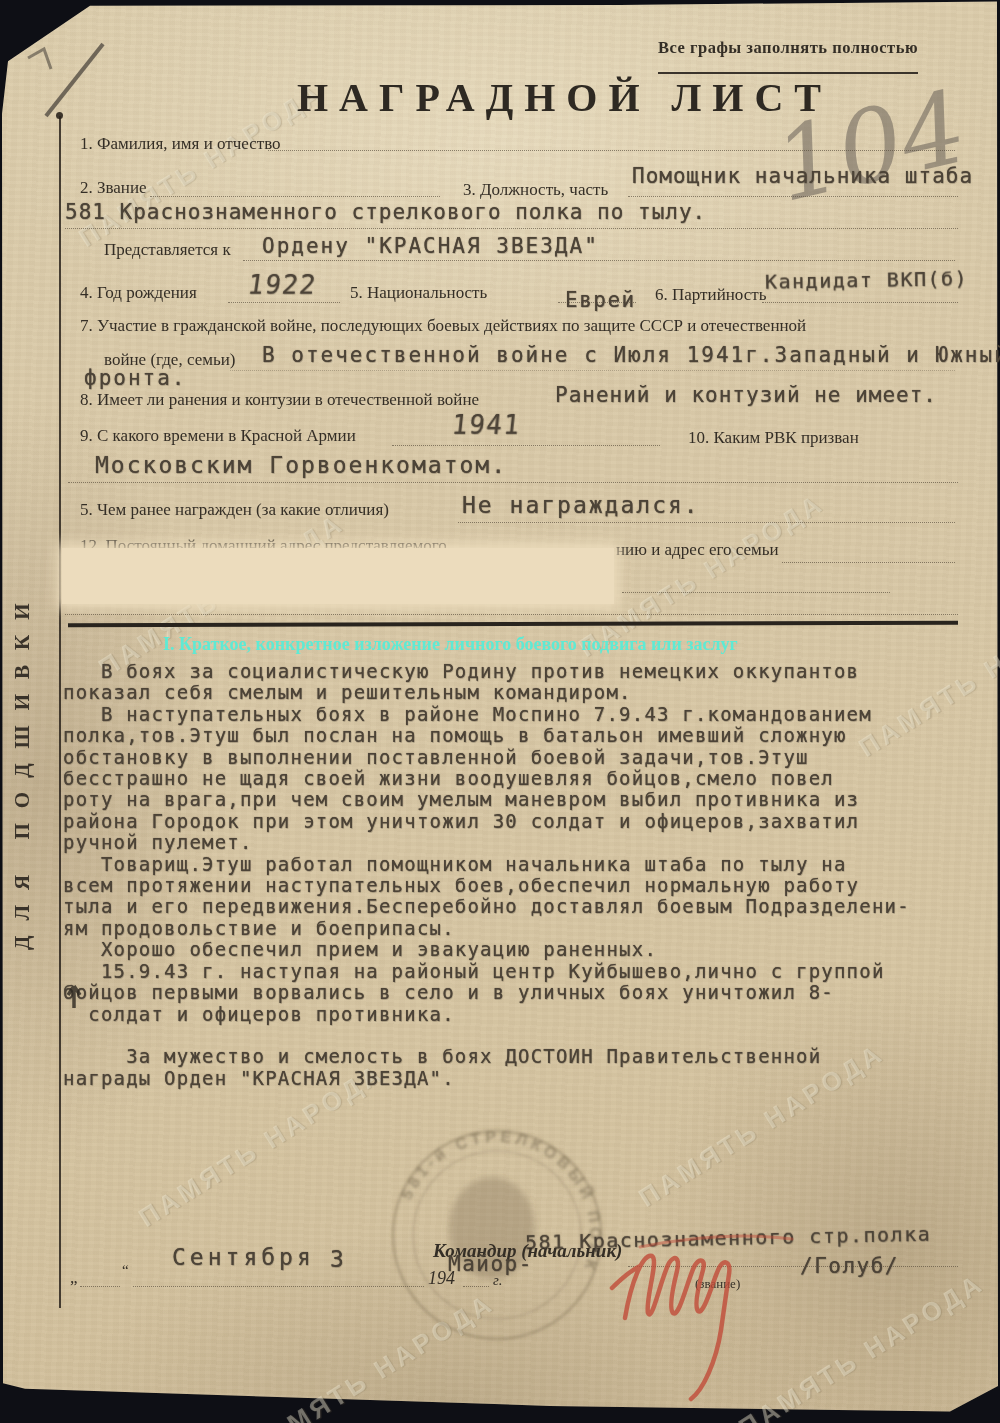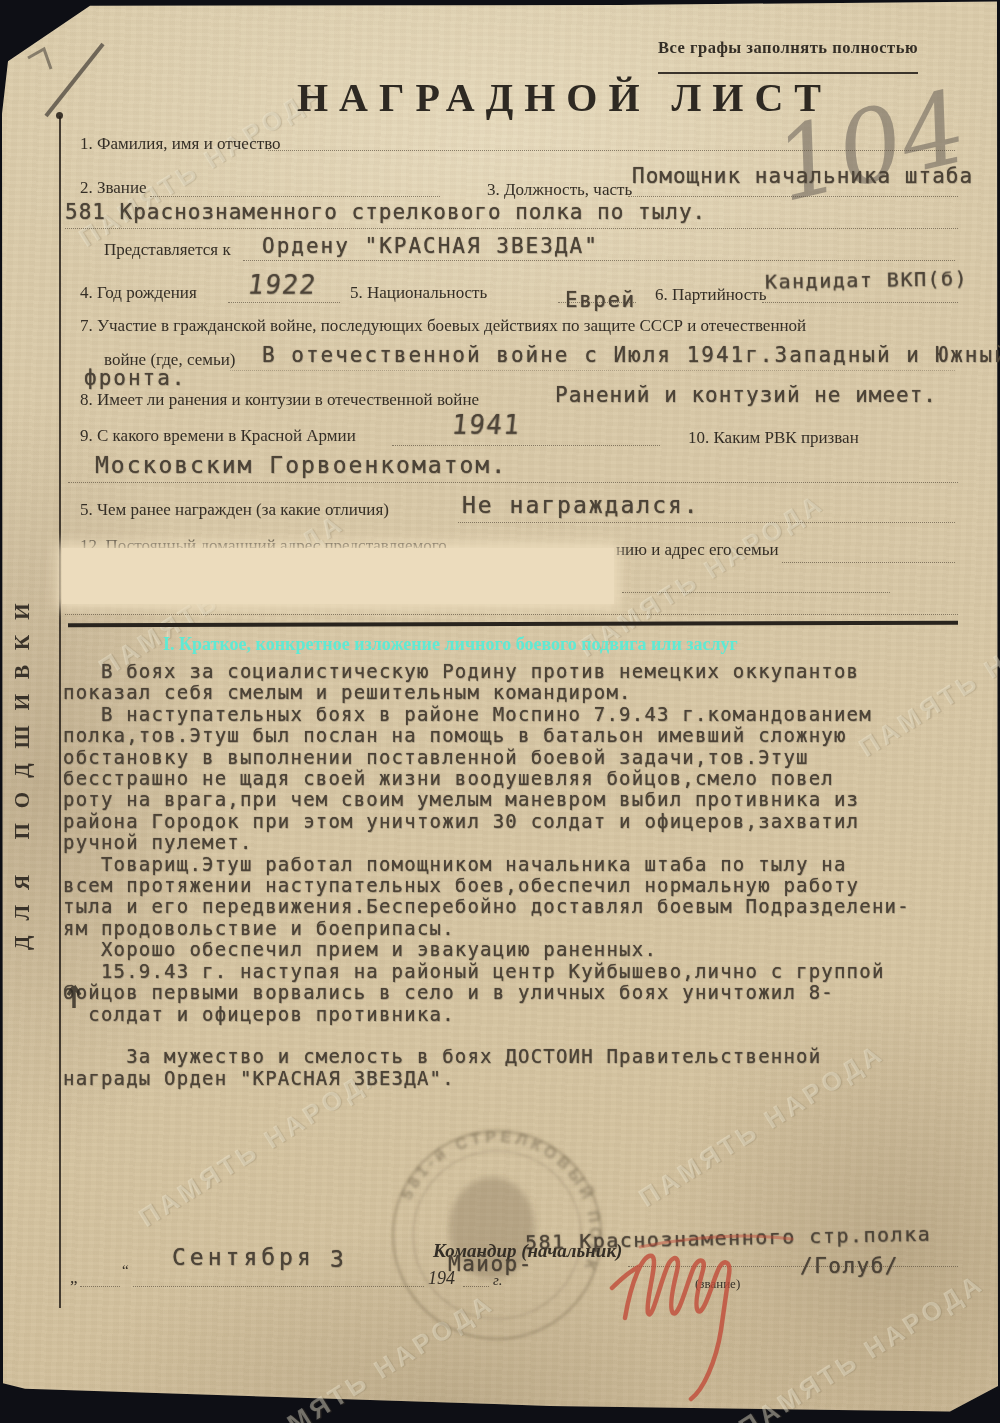--- a/index.html
+++ b/index.html
@@ -57,21 +57,21 @@
   <svg width="1000" height="1423" viewBox="0 0 1000 1423">
     <path d="M103,44 L46,116" stroke="rgba(66,60,53,.7)" stroke-width="4" fill="none"></path>
     <path d="M28,58 l16,-9 l7,20" stroke="rgba(66,60,53,.55)" stroke-width="3" fill="none"></path>
   </svg>
 
   <span class="printed" style="left:80px;top:134px;font-size:17px;">1. Фамилия, имя и отчество</span>
   <div class="leader" style="left:268px;top:150px;width:687px;"></div>
 
   <span class="printed" style="left:80px;top:178px;font-size:17px;">2. Звание</span>
   <div class="leader" style="left:150px;top:196px;width:290px;"></div>
-  <span class="printed" style="left:463px;top:180px;font-size:17px;margin-left:24px;">3. Должность, часть</span>
+  <span class="printed" style="left:463px;top:180px;font-size:17px;">3. Должность, часть</span>
   <span class="typed" style="left:632px;top:164px;font-size:21px;letter-spacing:1px;">Помощник начальника штаба</span>
   <div class="leader" style="left:628px;top:196px;width:330px;"></div>
   <span class="typed" style="left:65px;top:200px;font-size:21px;letter-spacing:1px;text-align:center;">581 Краснознаменного стрелкового полка по тылу.</span>
   <div class="leader" style="left:65px;top:228px;width:893px;"></div>
 
   <span class="printed" style="left:104px;top:240px;font-size:17px;">Представляется к</span>
   <span class="typed" style="left:262px;top:234px;font-size:21px;letter-spacing:2px;">Ордену "КРАСНАЯ ЗВЕЗДА"</span>
   <div class="leader" style="left:243px;top:260px;width:712px;"></div>
 
   <span class="printed" style="left:80px;top:283px;font-size:17px;">4. Год рождения</span>

